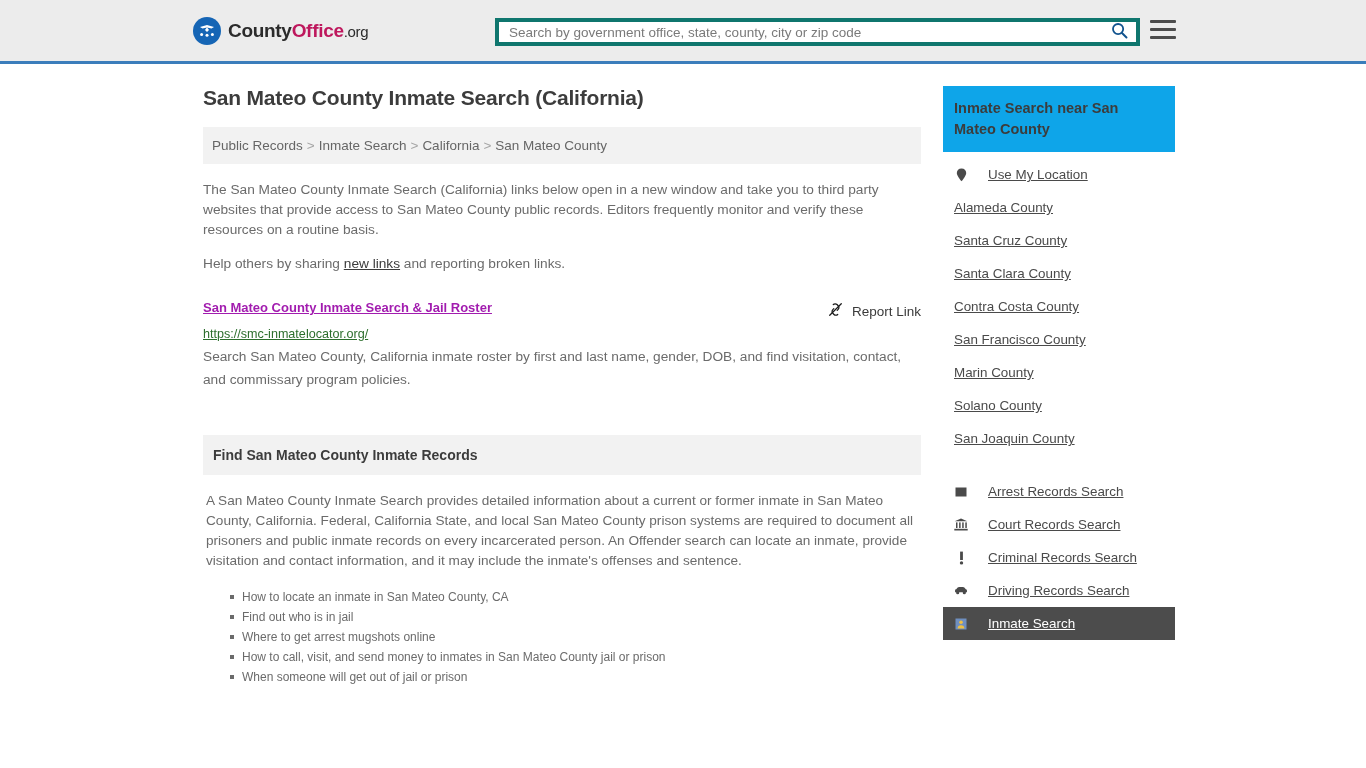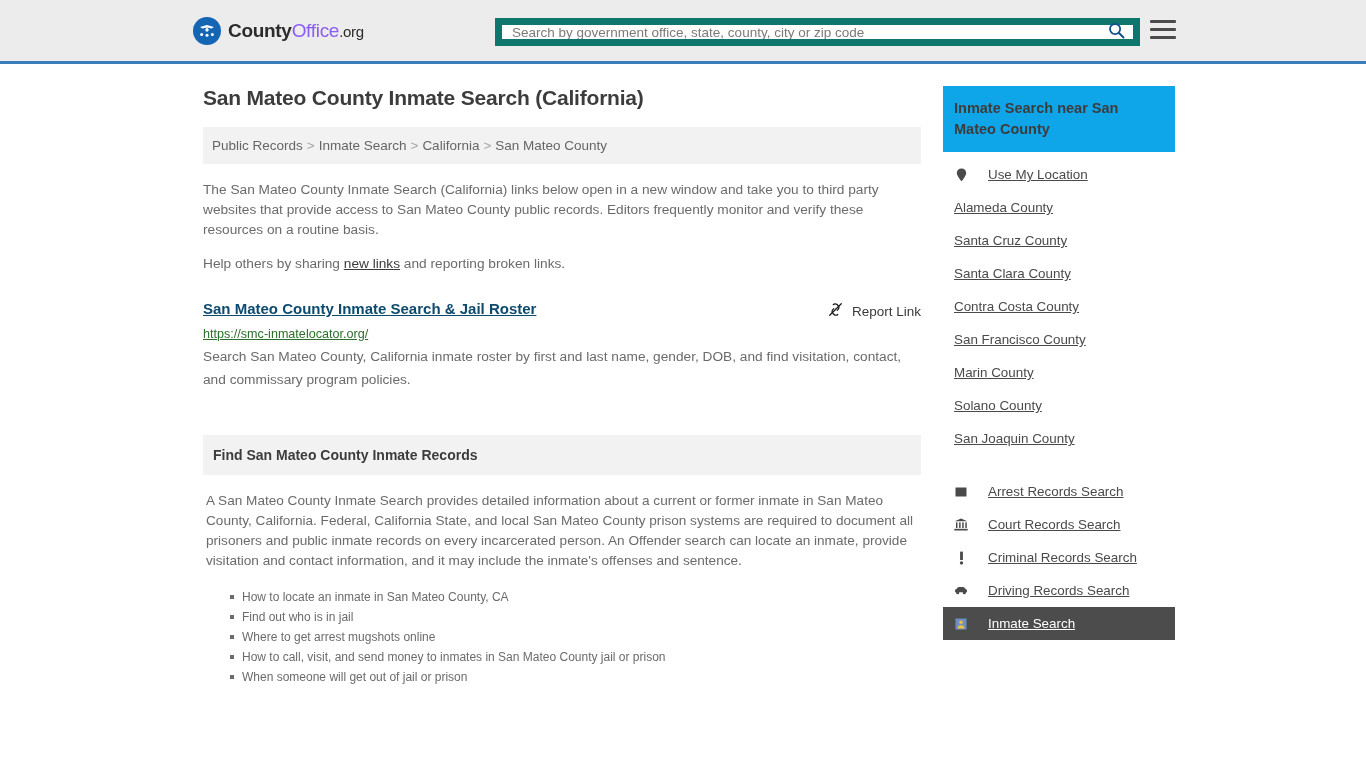--- a/index.html
+++ b/index.html
@@ -36,31 +36,31 @@
     align-items: center;
     justify-content: center;
   }
   .logo-mark svg { display: block; }
   .logo-text {
     font-size: 19px;
     letter-spacing: -0.3px;
     white-space: nowrap;
   }
   .logo-text .t1 { color: #2b2b2b; font-weight: bold; }
-  .logo-text .t2 { color: #8b5cf6; font-weight: normal; }
+  .logo-text .t2 { color: #be185d; font-weight: bold; }
   .logo-text .t3 { color: #2b2b2b; font-size: 15px; margin-top: 24px; }
 
   .search-wrap {
     position: absolute;
     left: 495px;
     top: 18px;
     width: 645px;
     height: 28px;
     background: #fff;
-    border: 7px solid #0f766e;
+    border: 4px solid #0f766e;
     display: flex;
     align-items: center;
   }
   .search-input {
     border: 0;
     outline: 0;
     flex: 1;
     height: 100%;
     padding: 0 10px;
     font-size: 13.5px;
@@ -144,23 +144,23 @@
   .result {
     margin-top: 26px;
     position: relative;
   }
   .result-head {
     display: flex;
     align-items: flex-start;
     justify-content: space-between;
   }
   .result-title {
-    font-size: 15px;
+    font-size: 13px;
     font-weight: bold;
-    color: #0c4a6e;
+    color: #a21caf;
     cursor: pointer;
   }
   .report-link {
     display: flex;
     align-items: center;
     gap: 8px;
     font-size: 13.5px;
     color: #3a3a3a;
     cursor: pointer;
     white-space: nowrap;

